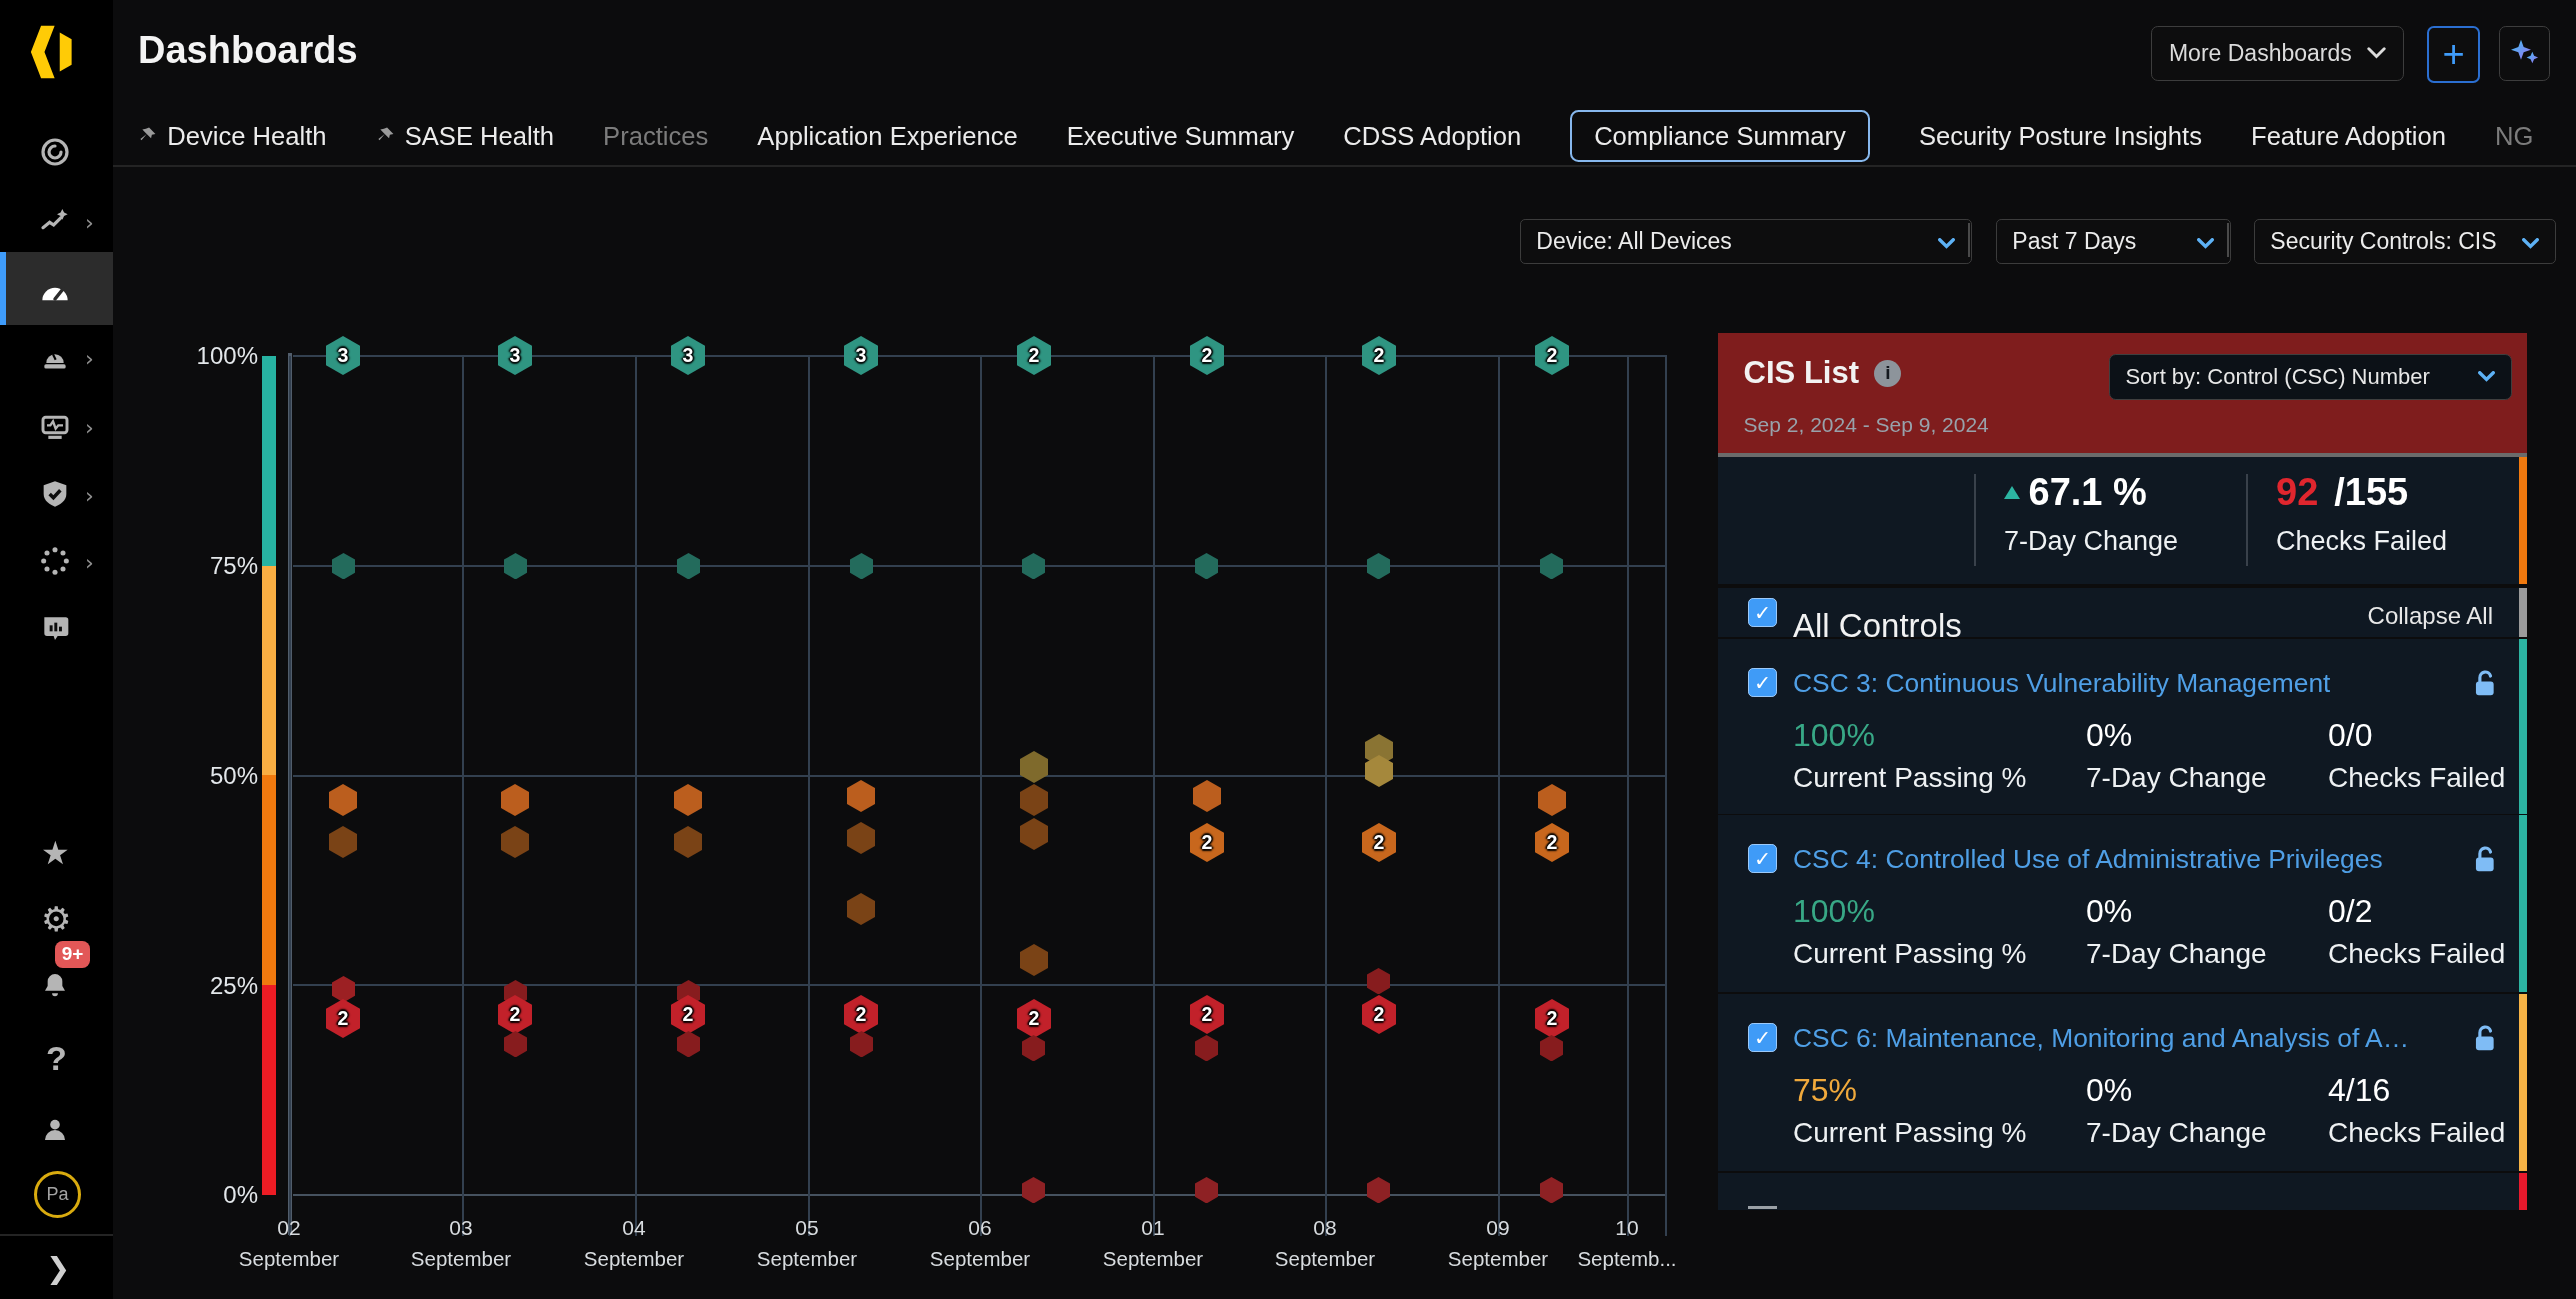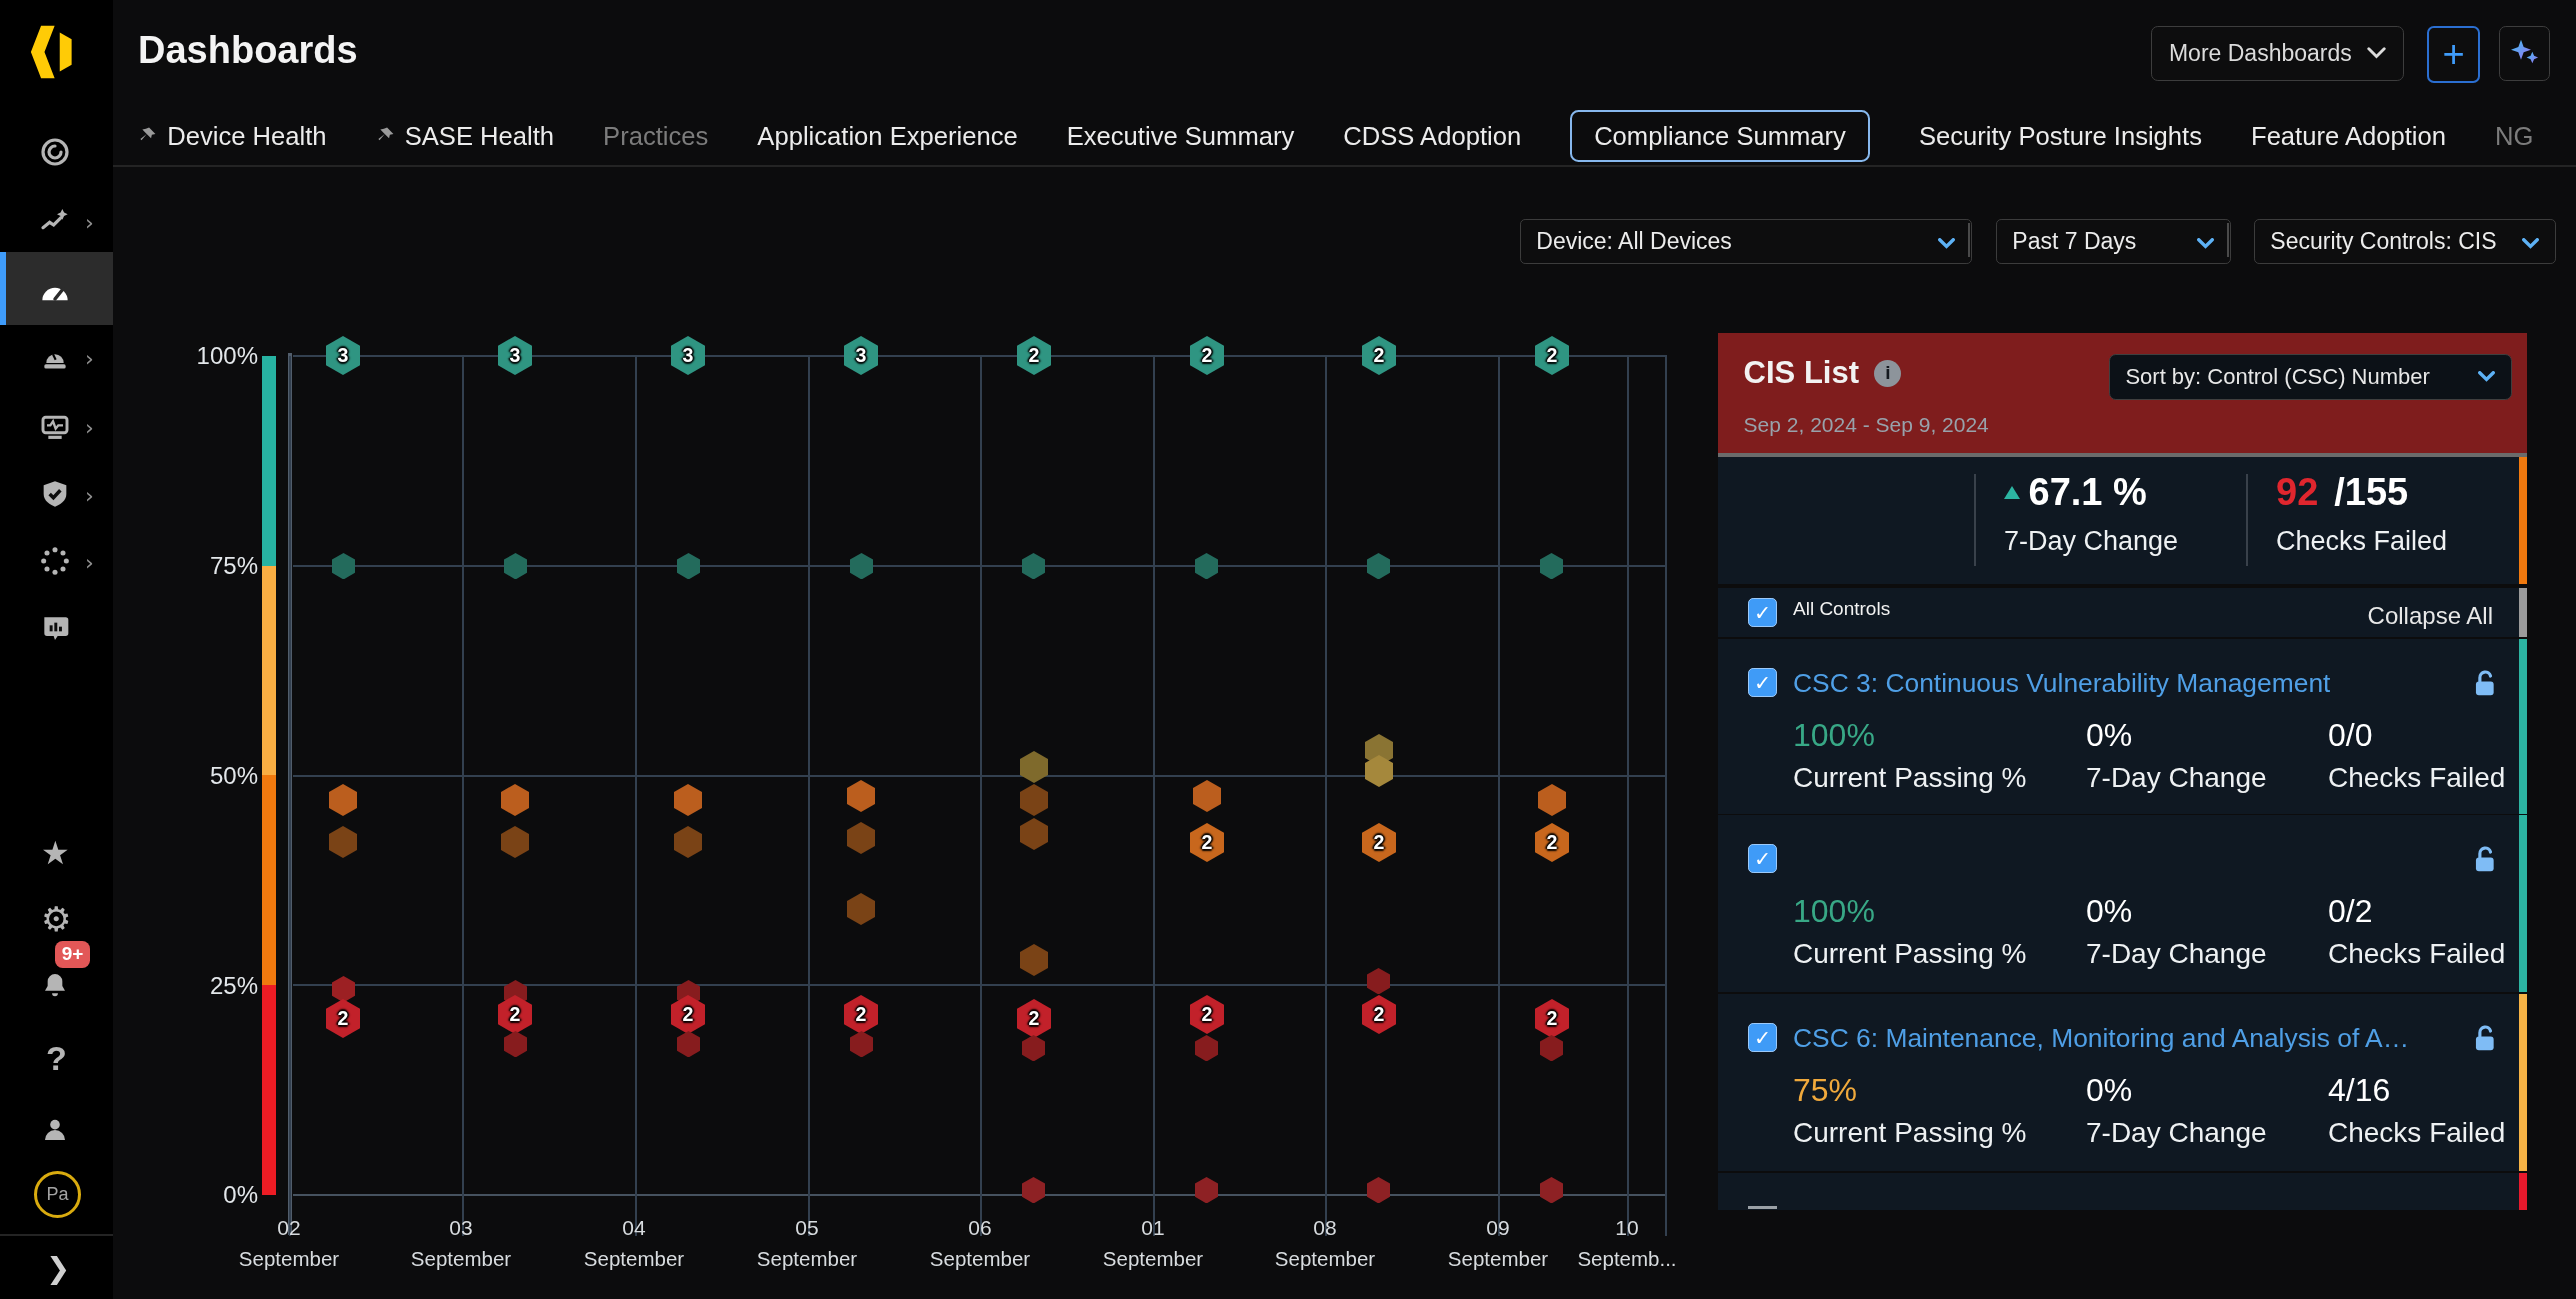--- a/index.html
+++ b/index.html
@@ -73,21 +73,21 @@
   .p-sum{top:124px;height:127px;}
   .sum-col{position:absolute;top:0;}
   .sum-val{font-size:38px;font-weight:600;margin-top:13.6px;display:flex;align-items:center;gap:8.5px;}
   .sum-lab{font-size:27px;color:#eef1f3;margin-top:12px;}
   .sum-div{position:absolute;top:17px;width:1.7px;height:92px;background:#39414b;}
   .tri-up{width:0;height:0;border-left:8.5px solid transparent;border-right:8.5px solid transparent;
           border-bottom:13.6px solid #2cb5a2;}
   .p-all{top:255px;height:49px;}
   .checkbox{position:absolute;width:27px;height:27px;background:#3f9bf7;border:1.7px solid #9ccafa;border-radius:5.1px;
             color:#fff;font-size:20.5px;display:flex;align-items:center;justify-content:center;font-weight:bold;}
-  .all-label{position:absolute;left:75px;top:10px;font-size:19px;color:#f2f2f2;}
+  .all-label{position:absolute;left:75px;top:19px;font-size:33px;color:#f2f2f2;}
   .collapse{position:absolute;right:34px;top:13.6px;font-size:24px;color:#e8e8e8;}
   .ctl-title{position:absolute;left:75px;top:29px;font-size:26.4px;color:#4f9fe6;max-width:622px;
              overflow:hidden;text-overflow:ellipsis;white-space:nowrap;}
   .ctl-val{position:absolute;top:78px;font-size:32px;color:#fff;}
   .ctl-lab{position:absolute;top:123px;font-size:28px;color:#eef1f3;}
   .lock{position:absolute;right:29px;top:29px;}
 </style>
 </head>
 <body>
 
@@ -501,20 +501,21 @@
           <div class="ctl-val" style="left: 75px; color: rgb(56, 168, 134);">100%</div>
           <div class="ctl-lab" style="left: 75px;">Current Passing %</div>
           <div class="ctl-val" style="left: 368px; color: rgb(255, 255, 255);">0%</div>
           <div class="ctl-lab" style="left: 368px;">7-Day Change</div>
           <div class="ctl-val" style="left: 610px; color: rgb(255, 255, 255);">0/0</div>
           <div class="ctl-lab" style="left: 610px;">Checks Failed</div>
           <div class="rowbar" style="background: rgb(44, 181, 162);"></div>
         </div>
         <div class="p-sec" style="top: 482px; height: 177px;">
           <div class="checkbox glyph" style="left: 30px; top: 29px;">✓</div>
+          <div class="ctl-title">CSC 4: Controlled Use of Administrative Privileges</div>
           <div class="lock"><svg width="25.6" height="31" viewBox="0 0 26 30">
               <path d="M8 13 V9 a5.5 5.5 0 0 1 10.8 -1.6" fill="none" stroke="#7fbcf5" stroke-width="3.2" stroke-linecap="round"></path>
               <rect x="4" y="13" width="18" height="14" rx="3" fill="#7fbcf5"></rect>
             </svg></div>
           <div class="ctl-val" style="left: 75px; color: rgb(56, 168, 134);">100%</div>
           <div class="ctl-lab" style="left: 75px;">Current Passing %</div>
           <div class="ctl-val" style="left: 368px; color: rgb(255, 255, 255);">0%</div>
           <div class="ctl-lab" style="left: 368px;">7-Day Change</div>
           <div class="ctl-val" style="left: 610px; color: rgb(255, 255, 255);">0/2</div>
           <div class="ctl-lab" style="left: 610px;">Checks Failed</div>

